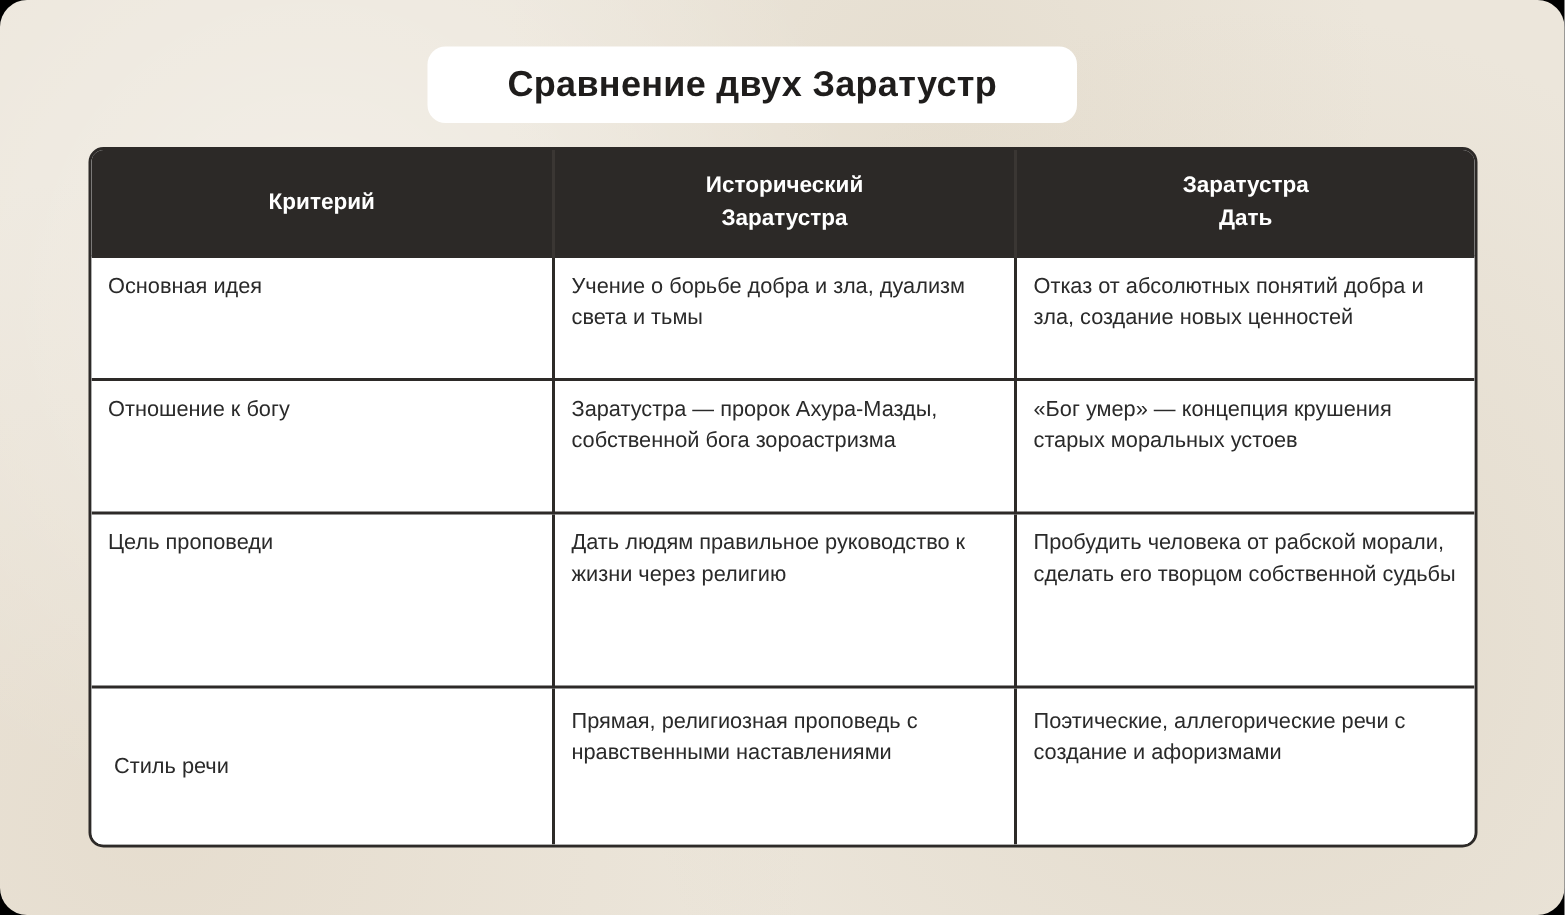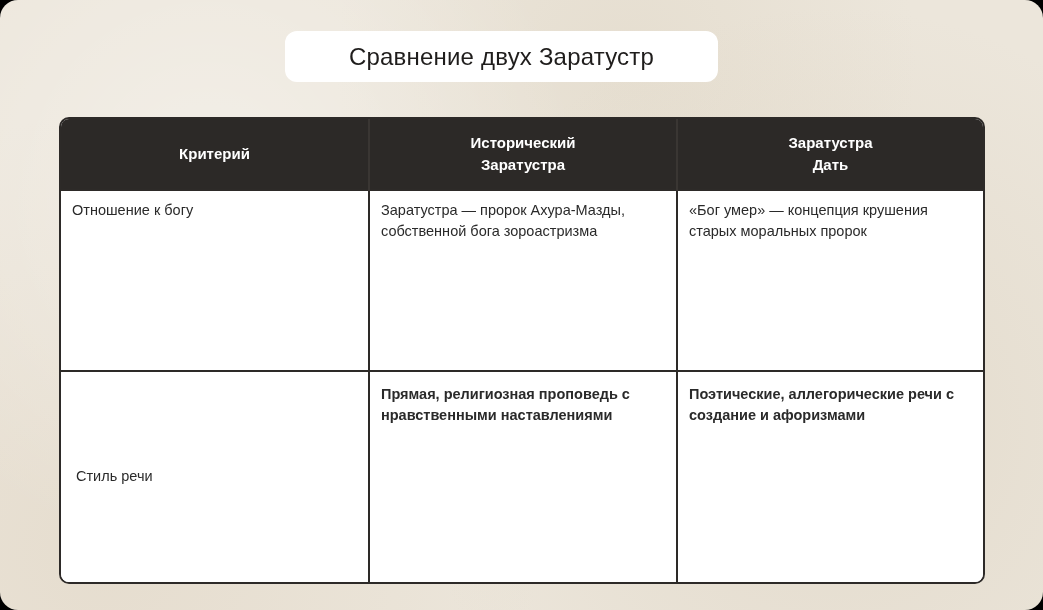--- a/index.html
+++ b/index.html
@@ -18,24 +18,24 @@
         radial-gradient(circle at 60% 10%, rgba(210,198,175,0.25) 0, rgba(210,198,175,0) 35%),
         radial-gradient(circle at 10% 90%, rgba(215,200,178,0.3) 0, rgba(215,200,178,0) 40%);
       overflow: hidden;
     }
     .title-box {
       position: absolute; left: 285px; top: 31px; width: 433px; height: 51px;
       background: #ffffff; border-radius: 12px;
       display: flex; align-items: center; justify-content: center;
     }
     .title-text {
-      font-size: 24px; font-weight: normal; color: #1f1d1c; letter-spacing: 0.2px;
+      font-size: 24px; font-weight: bold; color: #1f1d1c; letter-spacing: 0.2px;
     }
     .table-wrap {
-      position: absolute; left: 59px; top: 117px; width: 926px; height: 467px;
+      position: absolute; left: 59px; top: 98px; width: 926px; height: 467px;
       border: 2px solid #2d2a28; border-radius: 10px; box-sizing: border-box;
       overflow: hidden; background: #ffffff;
     }
     table {
       border-collapse: collapse; width: 100%; height: 100%; table-layout: fixed;
     }
     th {
       background: #2c2927; color: #ffffff; font-weight: bold; font-size: 15px;
       line-height: 22px; height: 70px; text-align: center; vertical-align: middle;
       padding: 0 10px;
@@ -47,21 +47,21 @@
       padding: 9px 11px 0 11px; border-right: 2px solid #2d2a28;
       border-top: 2px solid #2d2a28; background: #ffffff;
     }
     td:last-child { border-right: none; }
     tr.r1 td { height: 53px; }
     tr.r2 td { height: 59px; margin-left: 23px; }
     tr.r3 td { height: 80px; }
     tr.r4 td { height: 79px; }
     tr.r5 td { height: 69px; }
     td.mid { vertical-align: middle; padding-top: 0; padding-left: 15px; margin-top: 24px; }
-    tr.r5 td.desc { padding-top: 12px; font-weight: bold; }
+    tr.r5 td.desc { padding-top: 12px; }
   </style>
 </head>
 <body>
 
 <div class="page">
   <div class="title-box">
     <span class="title-text">Сравнение двух Заратустр</span>
   </div>
 
   <div class="table-wrap">
@@ -80,24 +80,34 @@
             <span>Исторический</span><br>
             <span>Заратустра</span>
           </th>
           <th>
             <span>Заратустра</span><br>
             <span>Дать</span>
           </th>
         </tr>
       </thead>
       <tbody>
+        <tr class="r1">
+          <td>Основная идея</td>
+          <td>Учение о борьбе добра и зла, дуализм света и тьмы</td>
+          <td>Отказ от абсолютных понятий добра и зла, создание новых ценностей</td>
+        </tr>
         <tr class="r2">
           <td>Отношение к богу</td>
           <td>Заратустра — пророк Ахура-Мазды, собственной бога зороастризма</td>
-          <td>«Бог умер» — концепция крушения старых моральных пророк</td>
+          <td>«Бог умер» — концепция крушения старых моральных устоев</td>
+        </tr>
+        <tr class="r3">
+          <td>Цель проповеди</td>
+          <td>Дать людям правильное руководство к жизни через религию</td>
+          <td>Пробудить человека от рабской морали, сделать его творцом собственной судьбы</td>
         </tr>
         <tr class="r5">
           <td class="mid">Стиль речи</td>
           <td class="desc">Прямая, религиозная проповедь с нравственными наставлениями</td>
           <td class="desc">Поэтические, аллегорические речи с создание и афоризмами</td>
         </tr>
       </tbody>
     </table>
   </div>
 </div>

